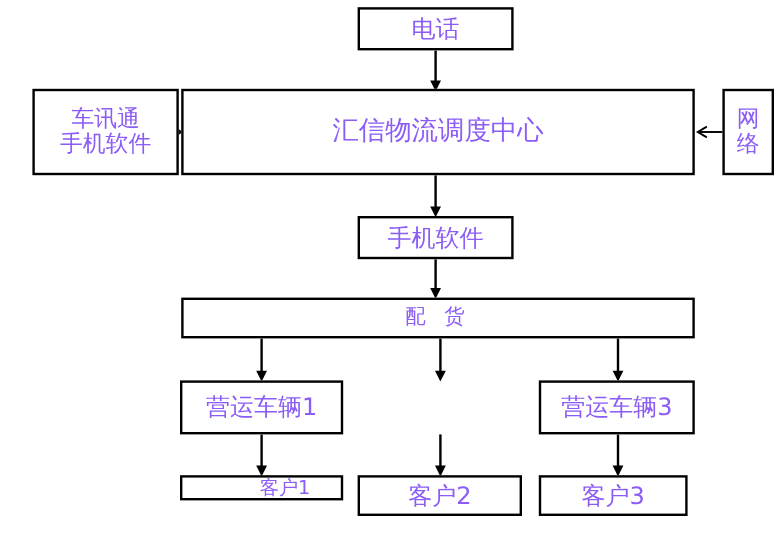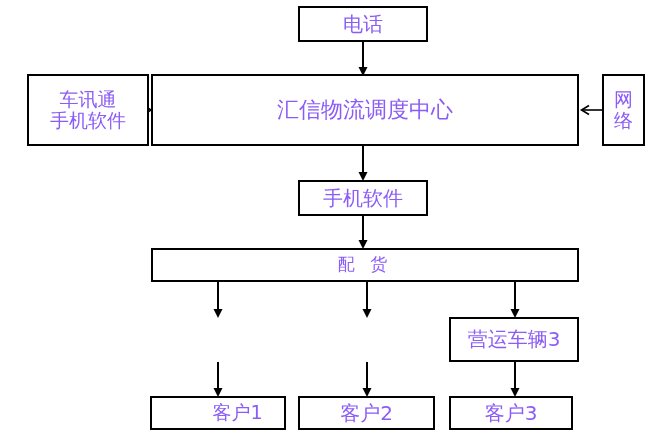--- a/index.html
+++ b/index.html
@@ -35,21 +35,21 @@
   
   .n-phone      { left: 298px; top: 6px;   width: 130px; height: 36px; font-size: 20px; }
   .n-app        { left: 7px;   top: 74px;  width: 122px; height: 72px; font-size: 19px; margin-left: 20px; }
   .n-center     { left: 151px; top: 74px;  width: 428px; height: 72px; font-size: 22px; }
   .n-network    { left: 602px; top: 74px;  width: 43px;  height: 72px; font-size: 19px; }
   .n-order      { left: 298px; top: 180px; width: 130px; height: 36px; font-size: 20px; }
   .n-dispatch   { left: 151px; top: 248px; width: 428px; height: 34px; font-size: 17px; letter-spacing: 5px; }
   .n-veh1       { left: 150px; top: 317px; width: 136px; height: 45px; font-size: 20px; }
   .n-veh2       { left: 298px; top: 317px; width: 137px; height: 45px; font-size: 20px; }
   .n-veh3       { left: 449px; top: 317px; width: 130px; height: 45px; font-size: 20px; }
-  .n-cus1       { left: 150px; top: 396px; width: 136px; height: 34px; font-size: 19px; padding-left: 39px; }
+  .n-cus1       { left: 150px; top: 396px; width: 136px; height: 21px; font-size: 16px; padding-left: 39px; }
   .n-cus2       { left: 298px; top: 396px; width: 137px; height: 34px; font-size: 20px; }
   .n-cus3       { left: 449px; top: 396px; width: 124px; height: 34px; font-size: 20px; }
 
   
   .conn {
     position: absolute;
   }
   .conn svg { display: block; overflow: visible; }
 </style>
 </head>
@@ -135,18 +135,19 @@
   </div>
 
   <div class="node n-phone">电话</div>
   <div class="node n-app">车讯通
 手机软件</div>
   <div class="node n-center">汇信物流调度中心</div>
   <div class="node n-network">网
 络</div>
   <div class="node n-order">手机软件</div>
   <div class="node n-dispatch">配 货</div>
+  <div class="node n-veh1">营运车辆1</div>
   <div class="node n-veh3">营运车辆3</div>
   <div class="node n-cus1">客户1</div>
   <div class="node n-cus2">客户2</div>
   <div class="node n-cus3">客户3</div>
 
 </div>
 
 </body></html>

